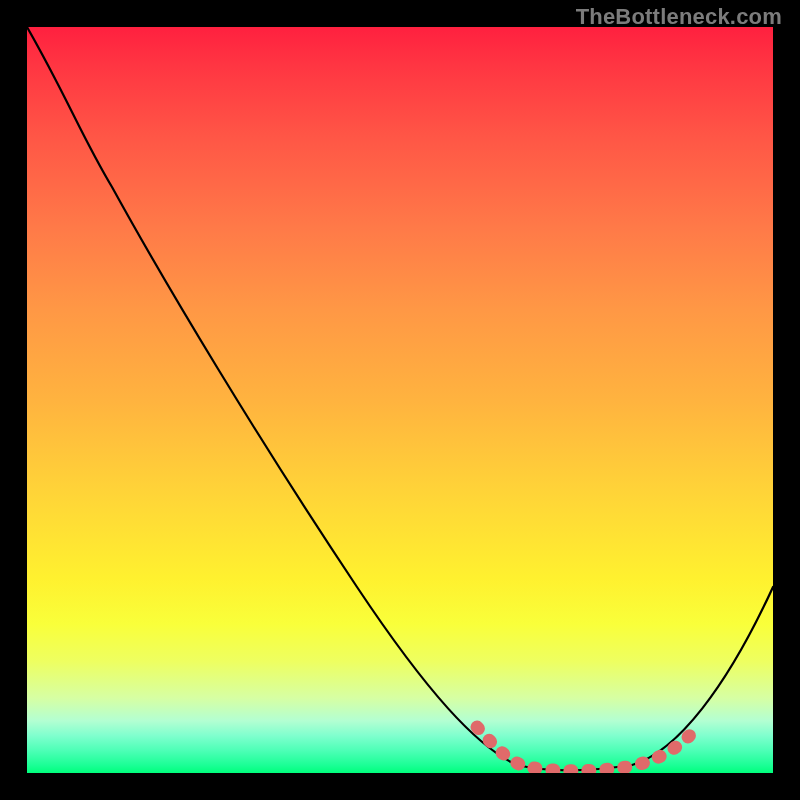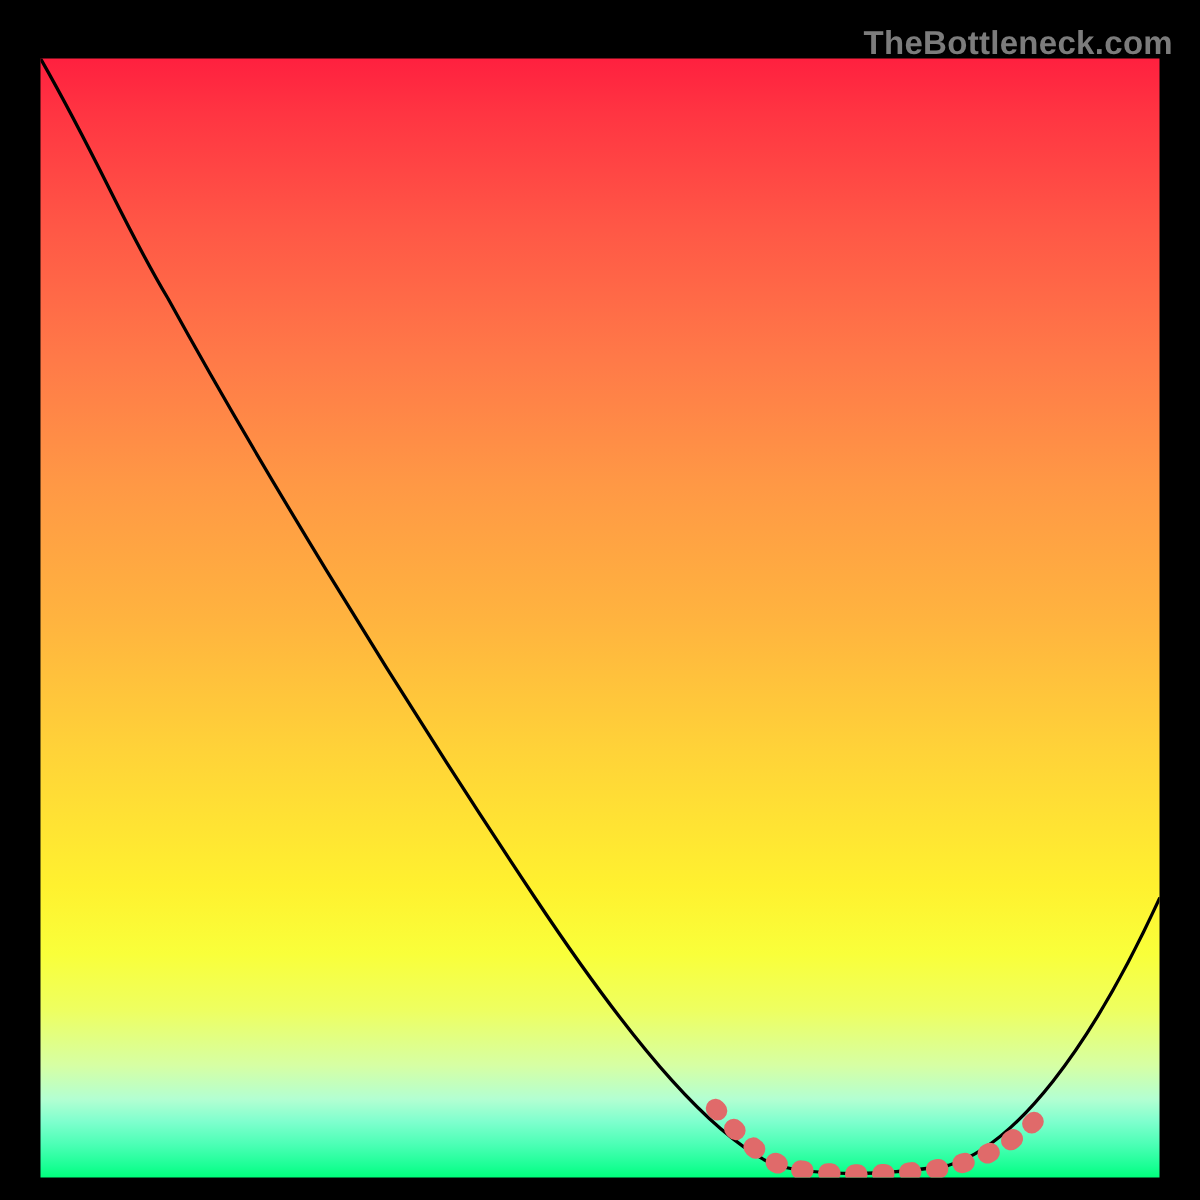--- a/index.html
+++ b/index.html
@@ -7,21 +7,20 @@
     padding: 0;
     width: 800px;
     height: 800px;
     background: #000;
     overflow: hidden;
   }
   .container {
     position: relative;
     width: 800px;
     height: 609px;
-    margin-top: 12px;
   }
   .watermark {
     position: absolute;
     top: 4px;
     right: 18px;
     font-family: Arial, Helvetica, sans-serif;
     font-size: 22px;
     font-weight: 600;
     color: #7c7c7c;
     letter-spacing: 0.2px;

